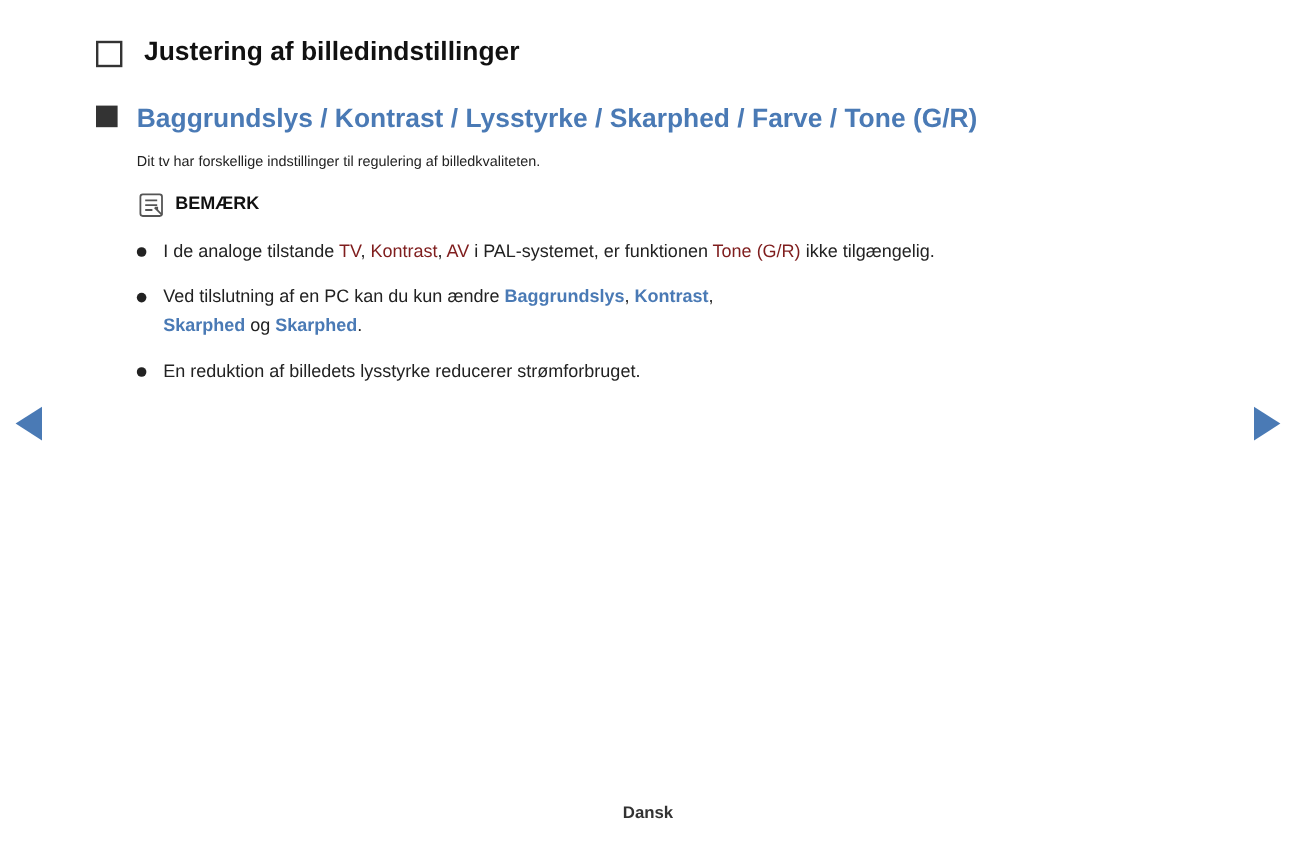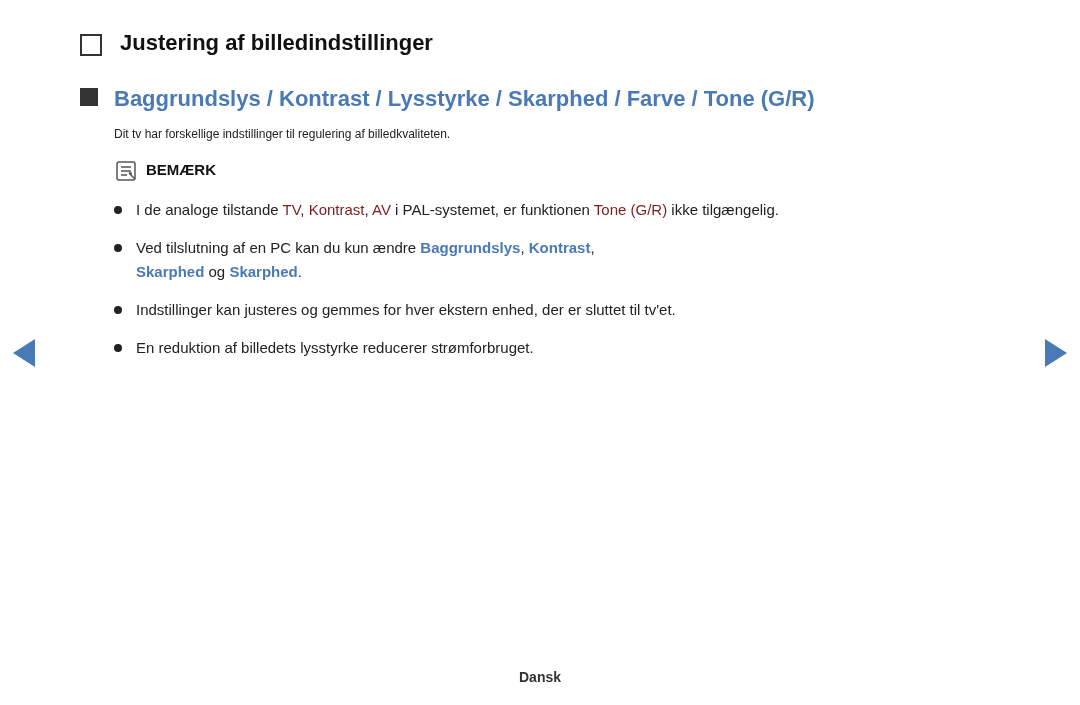--- a/index.html
+++ b/index.html
@@ -245,26 +245,20 @@
         </li>
 
         <li>
           <span class="bullet-dot"></span>
           <span>
             Ved tilslutning af en PC kan du kun ændre <span class="link-bold">Baggrundslys</span>, <span class="link-bold">Kontrast</span>,<br>
             <span class="link-bold">Skarphed</span> og <span class="link-bold">Skarphed</span>.
           </span>
         </li>
 
-        <li>
-          <span class="bullet-dot"></span>
-          <span>
-            Indstillinger kan justeres og gemmes for hver ekstern enhed, der er sluttet til tv'et.
-          </span>
-        </li>
 
         <li>
           <span class="bullet-dot"></span>
           <span>
             En reduktion af billedets lysstyrke reducerer strømforbruget.
           </span>
         </li>
 
       </ul>
     </div>

